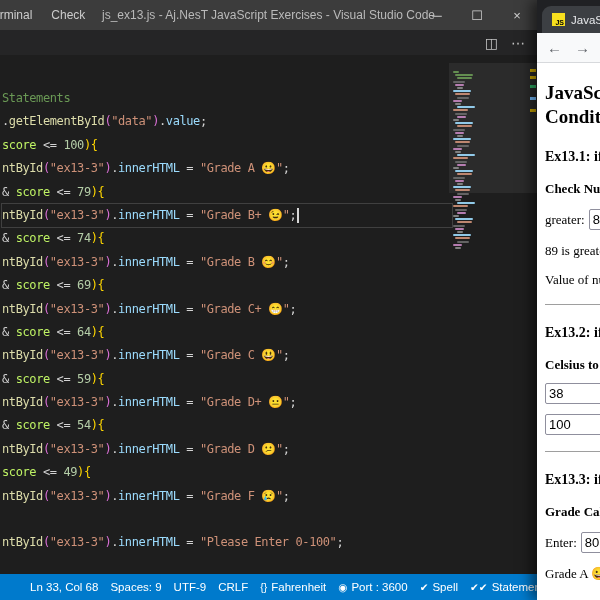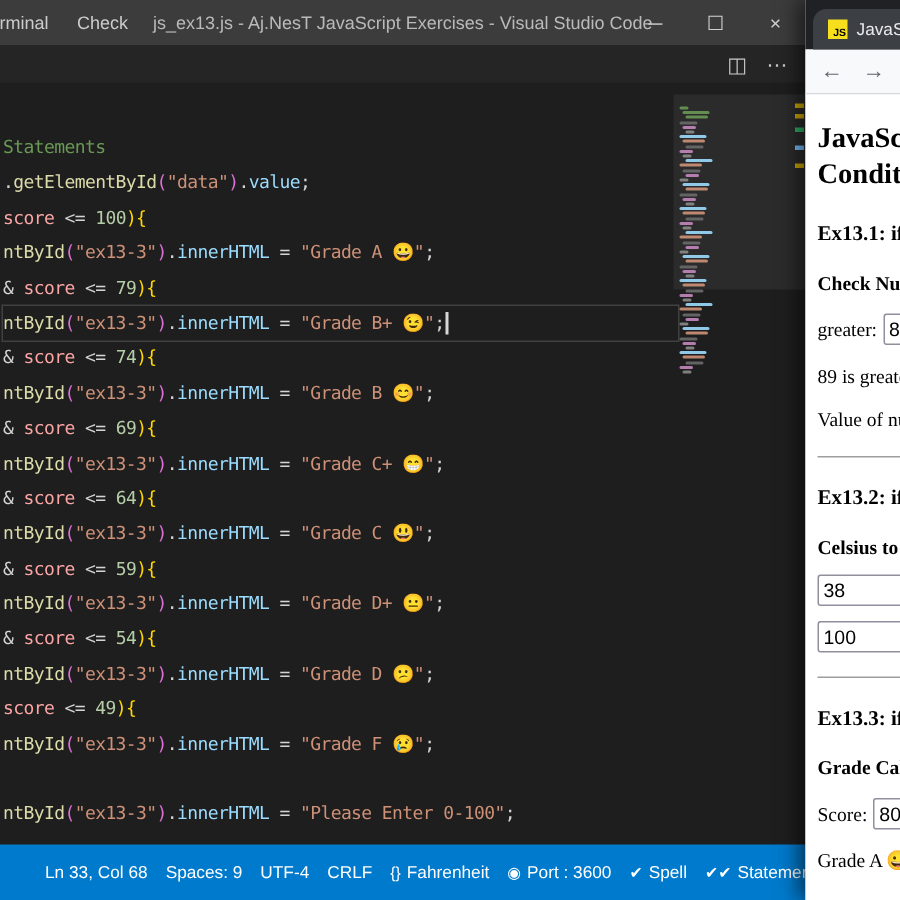--- a/index.html
+++ b/index.html
@@ -20,34 +20,34 @@
 
   .editor { position:absolute; top:57px; bottom:22px; left:0; right:0; overflow:hidden; background:#1e1e1e; }
   .code { position:absolute; top:30px; left:2px; right:85px; font-family:"DejaVu Sans Mono", monospace; font-size:12px; line-height:23.4px; letter-spacing:-0.4px; white-space:pre; }
   .code-line { height:23.4px; }
   .code-line.current { outline:1px solid #404040; }
   .tok-comment { color:#6A9955; }
   .tok-method  { color:#DCDCAA; }
   .tok-string  { color:#CE9178; }
   .tok-number  { color:#B5CEA8; }
   .tok-prop    { color:#9CDCFE; }
-  .tok-var     { color:#fca5a5; }
+  .tok-var     { color:#bef264; }
   .tok-op      { color:#D4D4D4; }
   .tok-punct   { color:#D4D4D4; }
   .tok-paren1  { color:#FFD700; }
   .tok-paren2  { color:#DA70D6; }
   .caret { display:inline-block; width:2px; height:15px; background:#d7d7d7; vertical-align:middle; margin-left:1px; }
 
   .minimap { position:absolute; top:6px; right:12px; width:73px; bottom:0; }
   .mm-slider { position:absolute; left:-3px; width:88px; top:0; height:130px; background:rgba(130,130,130,.13); }
   .mm-bar { position:absolute; height:2px; border-radius:1px; opacity:.9; }
   .overview-ruler { position:absolute; right:0; top:0; width:9px; bottom:0; }
   .ov { position:absolute; right:1px; width:6px; height:3px; }
 
-  .statusbar { position:absolute; left:0; right:0; bottom:0; height:37px; background:#007ACC; color:#ffffff; display:flex; align-items:center; font-size:11.5px; padding:0 6px 0 30px; white-space:nowrap; }
+  .statusbar { position:absolute; left:0; right:0; bottom:0; height:26px; background:#007ACC; color:#ffffff; display:flex; align-items:center; font-size:11.5px; padding:0 6px 0 30px; white-space:nowrap; }
   .sb-left { display:flex; gap:12px; align-items:center; }
   .sb-item { display:flex; gap:4px; align-items:center; cursor:default; }
   .sb-icon { font-size:10.5px; }
   .sb-right { margin-left:auto; display:flex; gap:10px; align-items:center; }
 
   
   .browser { position:absolute; left:537px; top:0; width:300px; height:600px; background:#ffffff; box-shadow:-6px 0 12px rgba(0,0,0,.5); }
   .btabs { height:33px; background:#202124; display:flex; align-items:flex-end; padding-left:5px; }
   .btab { height:27px; background:#3c3f43; border-radius:9px 9px 0 0; display:flex; align-items:center; gap:6px; padding:0 10px; color:#e8eaed; font-size:11.5px; min-width:220px; }
   .favicon { width:13px; height:13px; background:#F7DF1E; color:#000; font-size:7px; font-weight:bold; display:flex; align-items:flex-end; justify-content:flex-end; padding-right:1px; flex:0 0 13px; }
@@ -165,21 +165,21 @@
 
     <div class="statusbar">
       <div class="sb-left">
           <div class="sb-item">
             <span>Ln 33, Col 68</span>
           </div>
           <div class="sb-item">
             <span>Spaces: 9</span>
           </div>
           <div class="sb-item">
-            <span>UTF-4</span>
+            <span>UTF-9</span>
           </div>
           <div class="sb-item">
             <span>CRLF</span>
           </div>
           <div class="sb-item">
             <span class="sb-icon">{}</span>
             <span>Fahrenheit</span>
           </div>
           <div class="sb-item">
             <span class="sb-icon">◉</span>
@@ -236,19 +236,19 @@
       <div class="exh">Ex13.2: if else Statement</div>
       <div class="subh">Celsius to Fahrenheit</div>
       <input class="block-input" value="38" style="">
       <input class="block-input" value="100" style="">
 
       <hr>
 
       <div class="exh">Ex13.3: if else if Statement</div>
       <div class="subh">Grade Calculator</div>
       <div class="row">
-        <span>Score:</span>
+        <span>Enter:</span>
         <input class="score-input" value="80" style="">
       </div>
       <div class="res">Grade A 😀</div>
     </div>
   </div>
 </div>
 
 </body></html>

